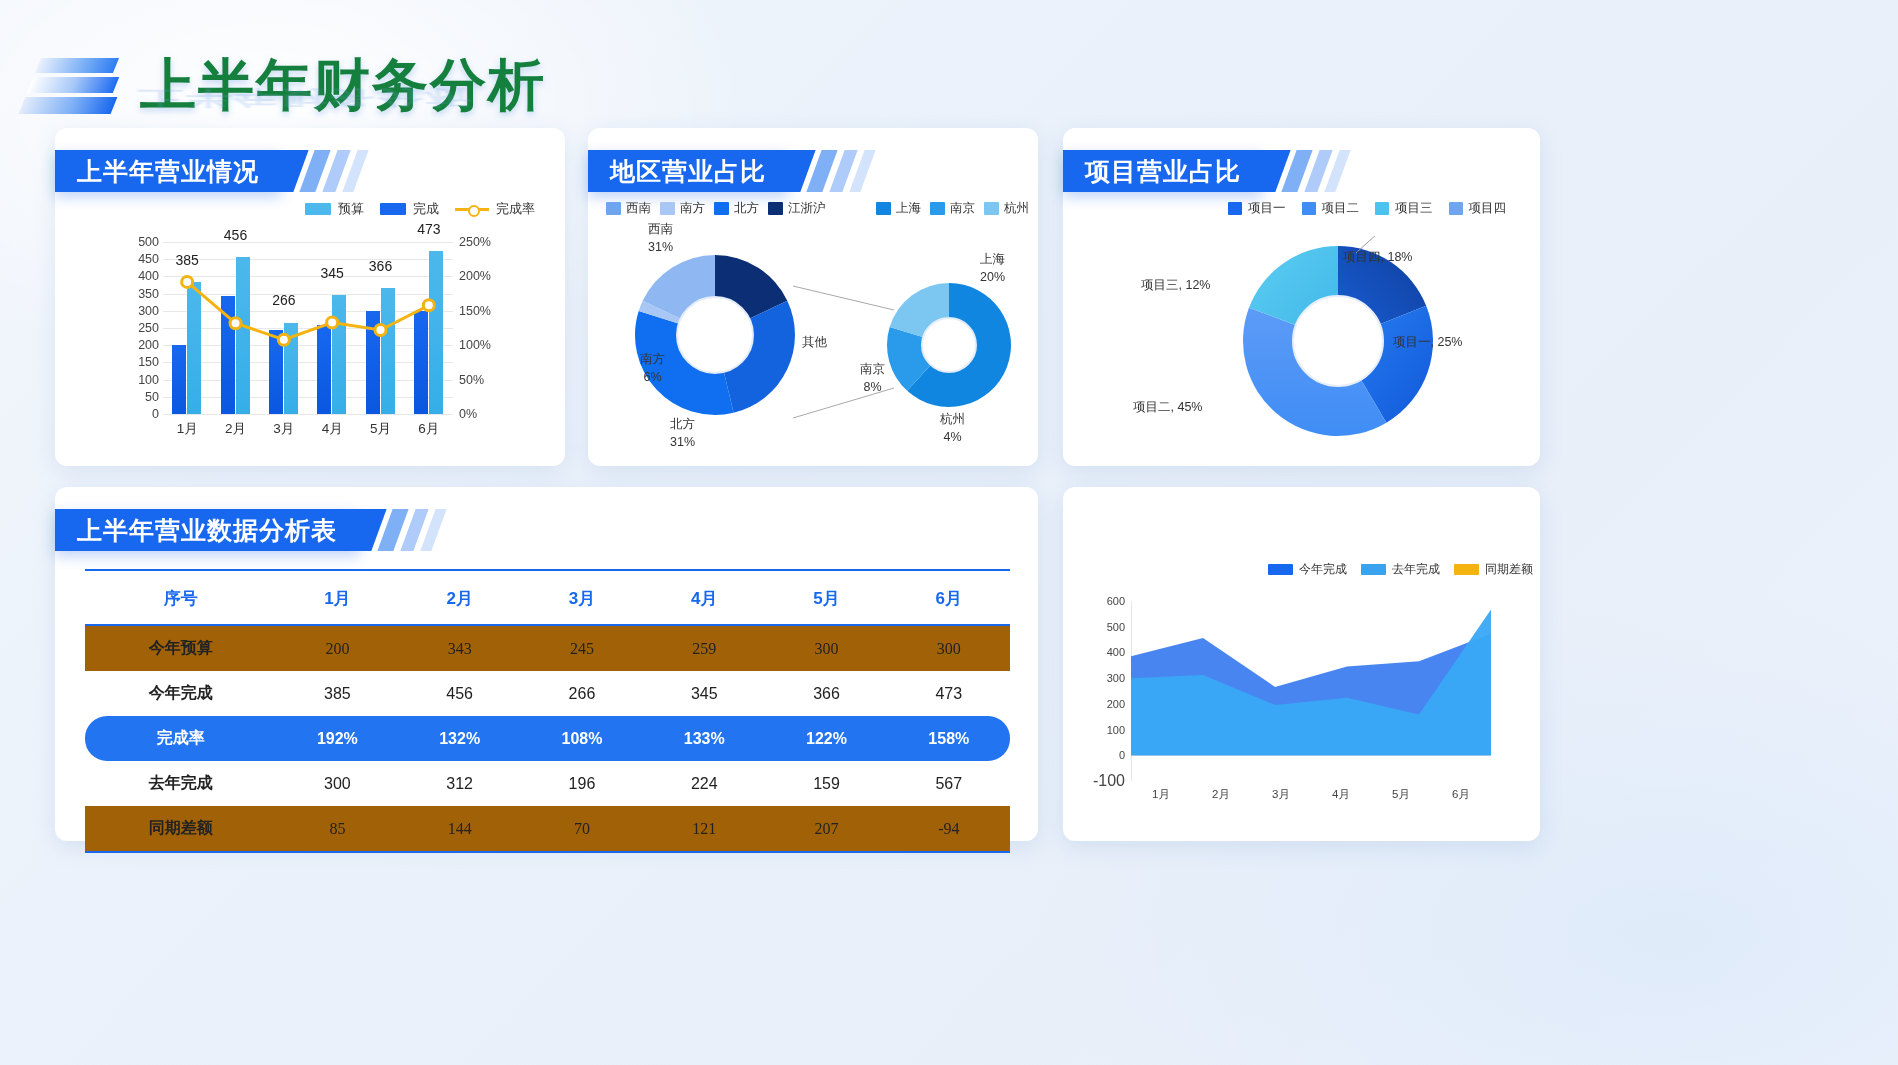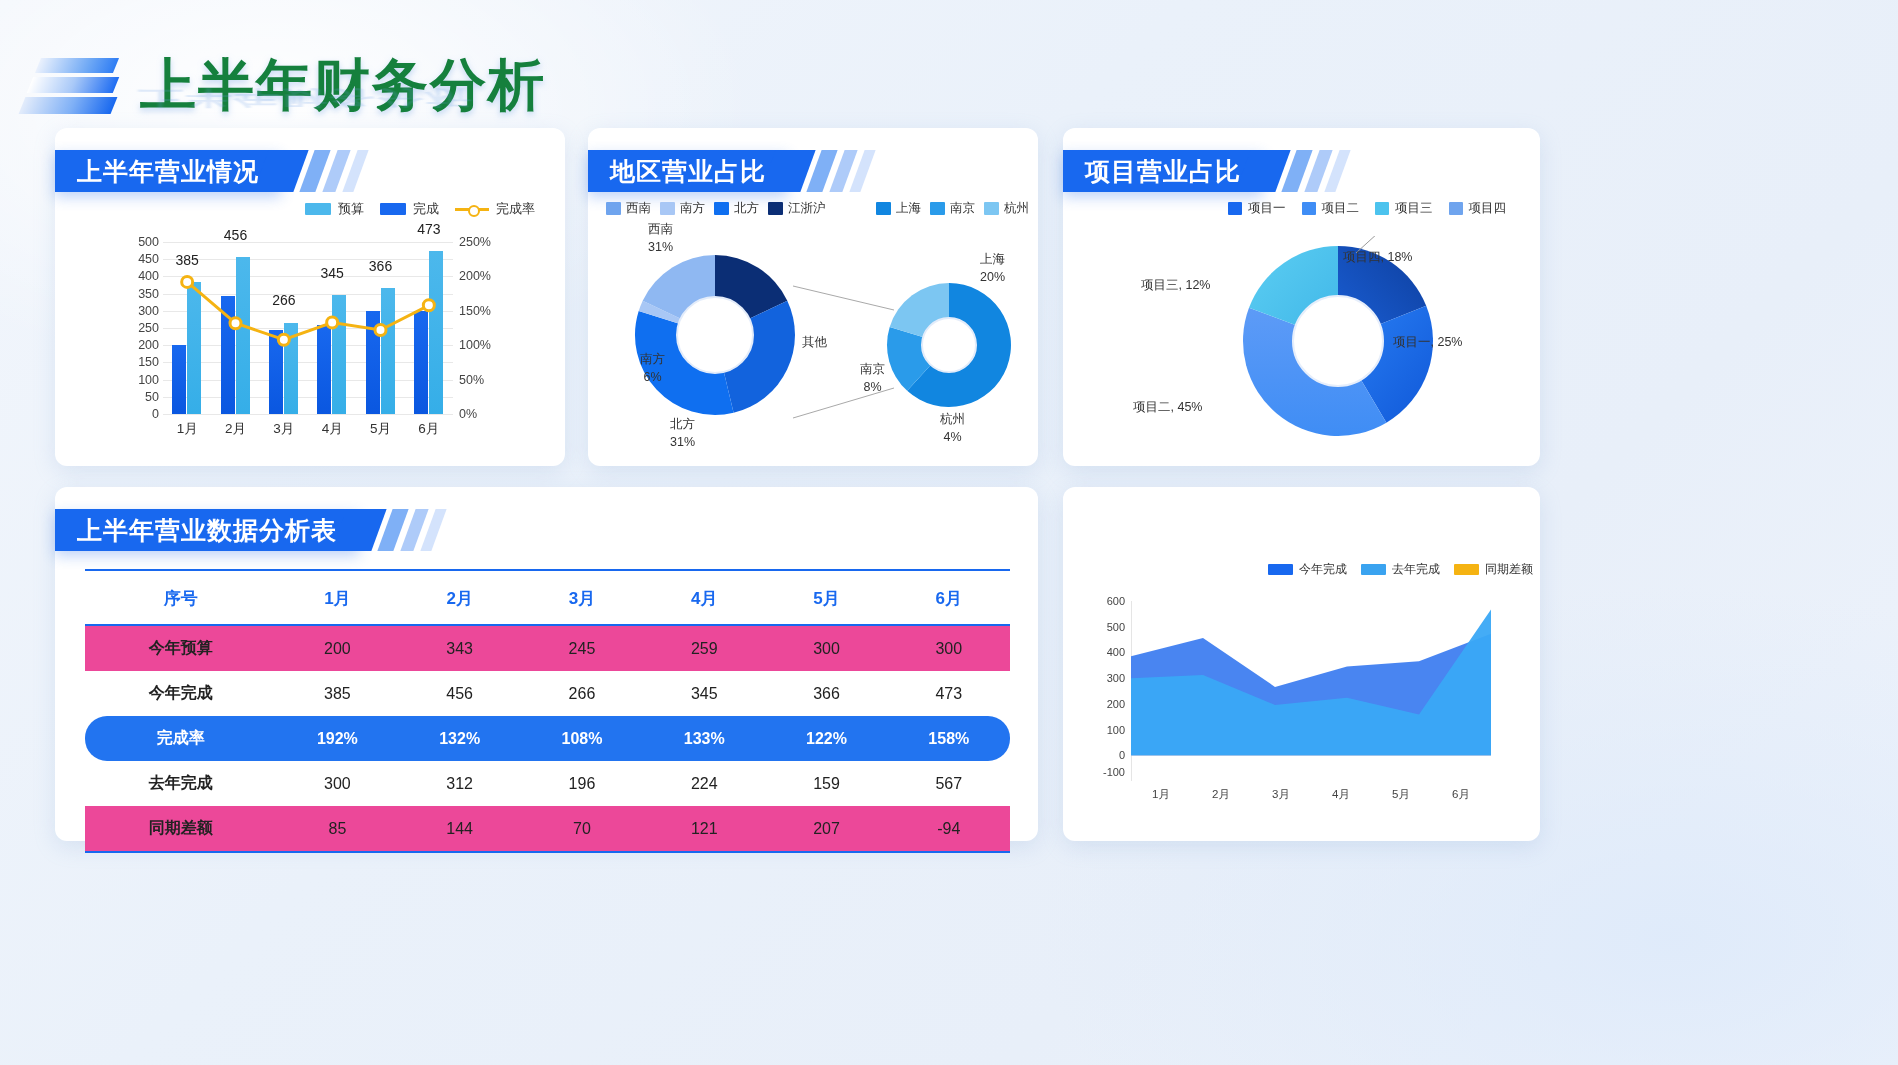--- a/index.html
+++ b/index.html
@@ -105,21 +105,21 @@
 
   
   .tbl-wrap { position: absolute; left: 30px; top: 82px; width: 925px; }
   table { width: 100%; border-collapse: collapse; }
   thead th {
     font-size: 17px; font-weight: bold; color: #1868ef; padding: 16px 0 14px;
     text-align: center; border-top: 2.5px solid #1868ef; border-bottom: 2.5px solid #1868ef;
   }
   tbody td { font-size: 16px; color: #222; text-align: center; padding: 12px 0; }
   tbody td.rowhead { font-weight: bold; }
-  tbody tr.zebra td { background: #ec4899; }
+  tbody tr.zebra td { background: #a16207; font-family: Liberation Serif, serif; }
   tbody tr.hl td { background: #2274f0; color: #fff; font-weight: bold; }
   tbody tr.hl td:first-child { border-radius: 22px 0 0 22px; }
   tbody tr.hl td:last-child { border-radius: 0 22px 22px 0; }
   tbody tr.last td { border-bottom: 2.5px solid #1868ef; }
 
   
   .area-wrap { position: absolute; left: 0; top: 74px; width: 477px; height: 270px; }
   .area-legend { position: absolute; left: 205px; top: 0; }
   .area-plot { position: absolute; left: 68px; top: 40px; width: 360px; height: 180px; }
   .yaxis-a { position: absolute; left: 18px; top: 40px; width: 44px; height: 180px; }
@@ -511,21 +511,21 @@
     </div>
 
     <div class="yaxis-a" id="area-y">
         <div class="ytick" style="font-size: 11px; top: 0px;">600</div>
         <div class="ytick" style="font-size: 11px; top: 25.7143px;">500</div>
         <div class="ytick" style="font-size: 11px; top: 51.4286px;">400</div>
         <div class="ytick" style="font-size: 11px; top: 77.1429px;">300</div>
         <div class="ytick" style="font-size: 11px; top: 102.857px;">200</div>
         <div class="ytick" style="font-size: 11px; top: 128.571px;">100</div>
         <div class="ytick" style="font-size: 11px; top: 154.286px;">0</div>
-        <div class="ytick" style="font-size: 11px; top: 171px; text-align: right;">-100</div>
+        <div class="ytick" style="font-size: 16px; top: 180px; text-align: right;">-100</div>
       </div>
     <div class="area-plot" id="area-plot">
         <svg width="366" height="182" style="position: absolute; left: 0px; top: 0px;">
           <line x1="0" y1="0" x2="0" y2="180" stroke="#ccc"></line>
           <line x1="0" y1="154.28571428571428" x2="360" y2="154.28571428571428" stroke="#ddd"></line>
           <path d="M 0 154.28571428571428 L 0 55.28571428571429 L 72 37.02857142857144 L 144 85.88571428571427 L 216 65.57142857142858 L 288 60.17142857142858 L 360 32.657142857142844 L 360 154.28571428571428 Z" fill="#3f7ef0" fill-opacity=".95"></path>
           <path d="M 0 154.28571428571428 L 0 77.14285714285715 L 72 74.05714285714286 L 144 103.88571428571429 L 216 96.68571428571428 L 288 113.4 L 360 8.485714285714295 L 360 154.28571428571428 Z" fill="#3aa8f5" fill-opacity=".95"></path>
         </svg>
       </div>
     <div class="xaxis-a" id="area-x">

